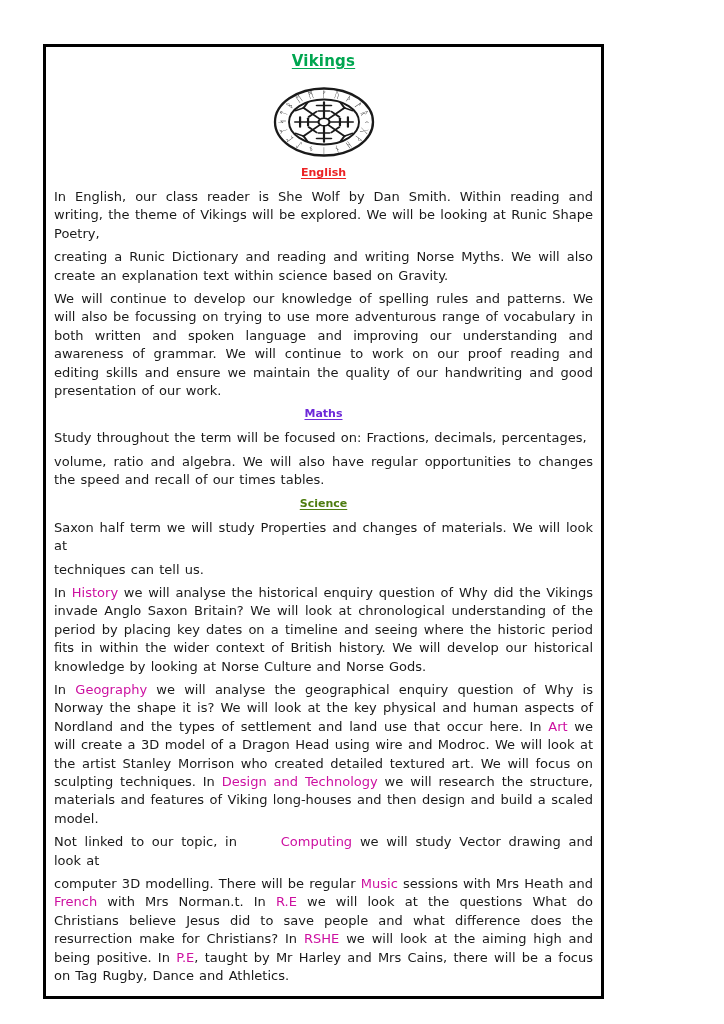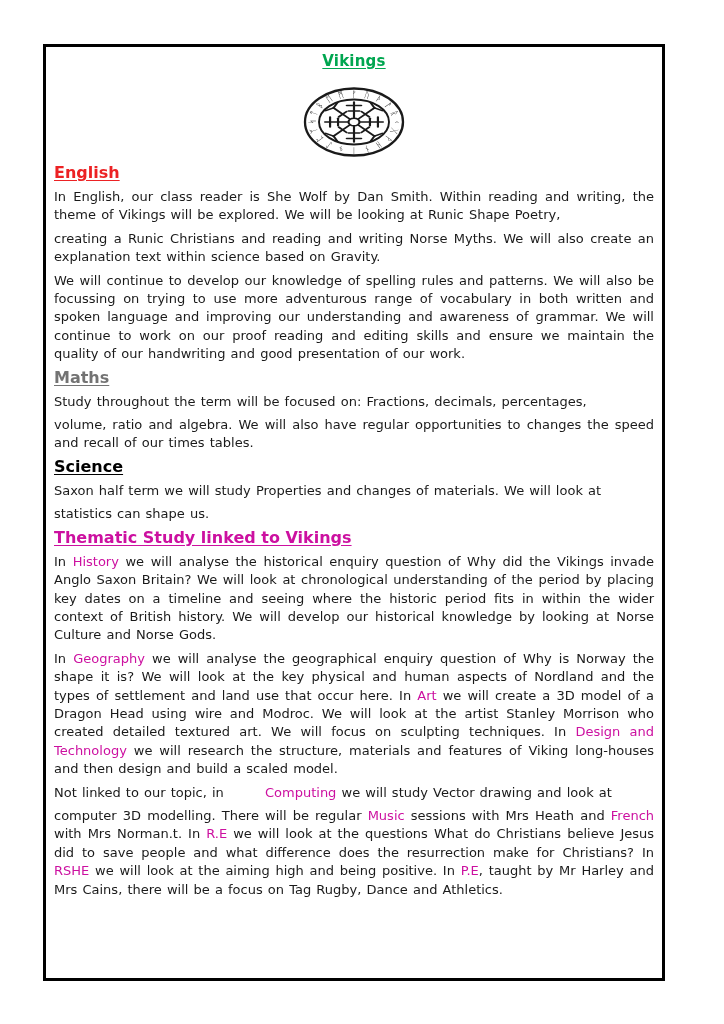--- a/index.html
+++ b/index.html
@@ -1,32 +1,32 @@
 <!DOCTYPE html>
 <html><head>
 <meta charset="utf-8">
 <style>
   html,body{margin:0;padding:0;}
   body{
     width:724px;height:1024px;background:#ffffff;position:relative;overflow:hidden;
     font-family:"DejaVu Sans",sans-serif;
   }
   .frame{
-    position:absolute;left:43px;top:44px;width:622px;min-height:937px;
+    position:absolute;left:43px;top:44px;width:561px;min-height:937px;
     border:3px solid #000;box-sizing:border-box;
     padding:3px 8px 6px 8px;background:#fff;
   }
   .title-row{text-align:center;margin:1px 0 16px 0;}
   .doc-title{
     font-size:15px;font-weight:bold;text-decoration:underline;
     text-underline-offset:2px;letter-spacing:0.2px;
   }
   .symbol-row{text-align:center;margin:0 0 6px 0;line-height:0;}
   .heading{
-    font-size:16px;font-weight:bold;margin:3px 0 6px 0;line-height:18px;
+    font-size:11px;font-weight:bold;margin:3px 0 6px 0;line-height:18px;text-align:center;
   }
   .heading span{text-decoration:underline;text-underline-offset:2px;}
   .para{
     font-size:13px;line-height:18.4px;color:#1a1a1a;
     text-align:justify;margin:0 0 5px 0;font-weight:500;
     word-spacing:1px;
   }
   .para .hl{font-weight:500;}
   svg text{font-family:"DejaVu Sans",sans-serif;}
 </style>
@@ -90,27 +90,26 @@
           <line x1="3.2" y1="-3.2" x2="14.1" y2="-14.1"></line>
           <line x1="5.1" y1="-10.5" x2="10.5" y2="-5.1"></line>
           <line x1="14.1" y1="-14.1" x2="11.3" y2="-19.5"></line>
           <line x1="14.1" y1="-14.1" x2="19.5" y2="-11.3"></line>
         </g>
       </svg>
   </div>
   <div id="doc-body">
       <div class="heading"><span style="color: rgb(236, 34, 36);">English</span></div>
       <p class="para"><span>In English, our class reader is She Wolf by Dan Smith. Within reading and writing, the theme of Vikings will be explored. We will be looking at Runic Shape Poetry,</span></p>
-      <p class="para"><span>creating a Runic Christians and reading and writing Norse Myths. We will also create an explanation text within science based on Gravity.</span></p>
+      <p class="para"><span>creating a Runic Dictionary and reading and writing Norse Myths. We will also create an explanation text within science based on Gravity.</span></p>
       <p class="para"><span>We will continue to develop our knowledge of spelling rules and patterns. We will also be focussing on trying to use more adventurous range of vocabulary in both written and spoken language and improving our understanding and awareness of grammar. We will continue to work on our proof reading and editing skills and ensure we maintain the quality of our handwriting and good presentation of our work.</span></p>
-      <div class="heading"><span style="color: #737373;">Maths</span></div>
+      <div class="heading"><span style="color: #6d28d9;">Maths</span></div>
       <p class="para"><span>Study throughout the term will be focused on: Fractions, decimals, percentages,</span></p>
       <p class="para"><span>volume, ratio and algebra. We will also have regular opportunities to changes the speed and recall of our times tables.</span></p>
-      <div class="heading"><span style="color: #000000;">Science</span></div>
+      <div class="heading"><span style="color: #4d7c0f;">Science</span></div>
       <p class="para"><span>Saxon half term we will study Properties and changes of materials. We will look at</span></p>
-      <p class="para"><span>statistics can shape us.</span></p>
-      <div class="heading"><span style="color: rgb(204, 16, 160);">Thematic Study linked to Vikings</span></div>
+      <p class="para"><span>techniques can tell us.</span></p>
       <p class="para"><span>In </span><span class="hl" style="color: rgb(204, 16, 160);">History</span><span> we will analyse the historical enquiry question of Why did the Vikings invade Anglo Saxon Britain? We will look at chronological understanding of the period by placing key dates on a timeline and seeing where the historic period fits in within the wider context of British history. We will develop our historical knowledge by looking at Norse Culture and Norse Gods.</span></p>
       <p class="para"><span>In </span><span class="hl" style="color: rgb(204, 16, 160);">Geography</span><span> we will analyse the geographical enquiry question of Why is Norway the shape it is? We will look at the key physical and human aspects of Nordland and the types of settlement and land use that occur here. In </span><span class="hl" style="color: rgb(204, 16, 160);">Art</span><span> we will create a 3D model of a Dragon Head using wire and Modroc. We will look at the artist Stanley Morrison who created detailed textured art. We will focus on sculpting techniques. In </span><span class="hl" style="color: rgb(204, 16, 160);">Design and Technology</span><span> we will research the structure, materials and features of Viking long-houses and then design and build a scaled model.</span></p>
       <p class="para"><span>Not linked to our topic, in </span><span class="hl" style="color: rgb(204, 16, 160); margin-left: 36px;">Computing</span><span> we will study Vector drawing and look at</span></p>
       <p class="para"><span>computer 3D modelling. There will be regular </span><span class="hl" style="color: rgb(204, 16, 160);">Music</span><span> sessions with Mrs Heath and </span><span class="hl" style="color: rgb(204, 16, 160);">French</span><span> with Mrs Norman.t. In </span><span class="hl" style="color: rgb(204, 16, 160);">R.E</span><span> we will look at the questions What do Christians believe Jesus did to save people and what difference does the resurrection make for Christians? In </span><span class="hl" style="color: rgb(204, 16, 160);">RSHE</span><span> we will look at the aiming high and being positive. In </span><span class="hl" style="color: rgb(204, 16, 160);">P.E</span><span>, taught by Mr Harley and Mrs Cains, there will be a focus on Tag Rugby, Dance and Athletics.</span></p>
     </div>
 </div>
 
 </body></html>

